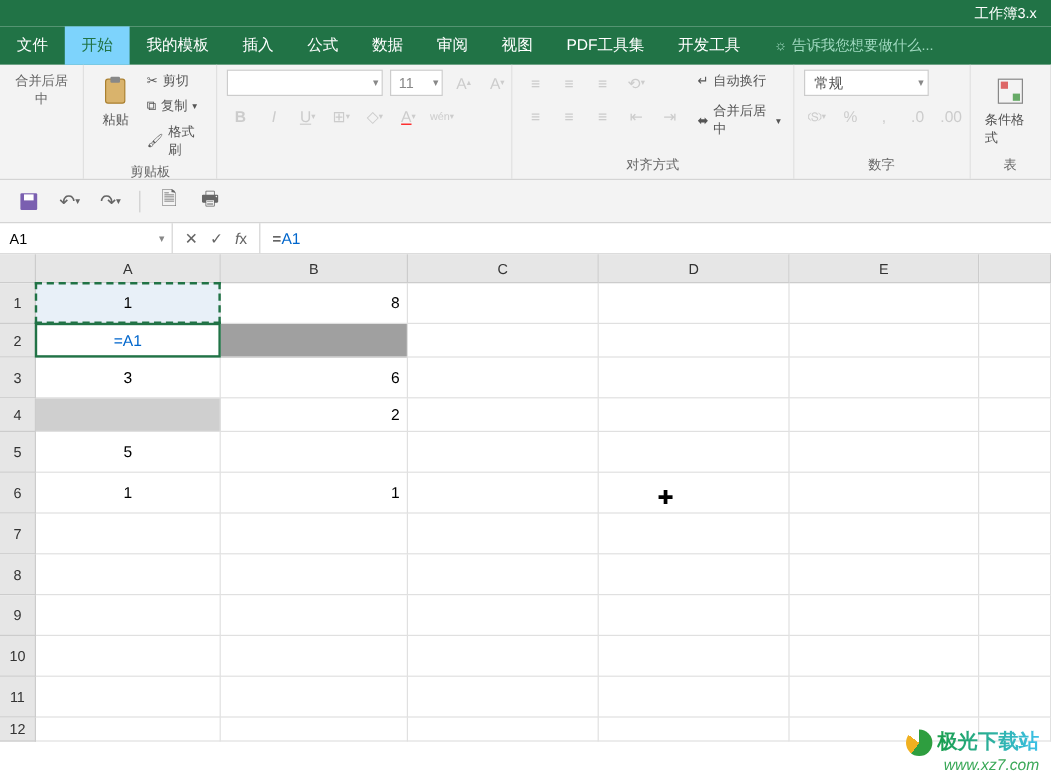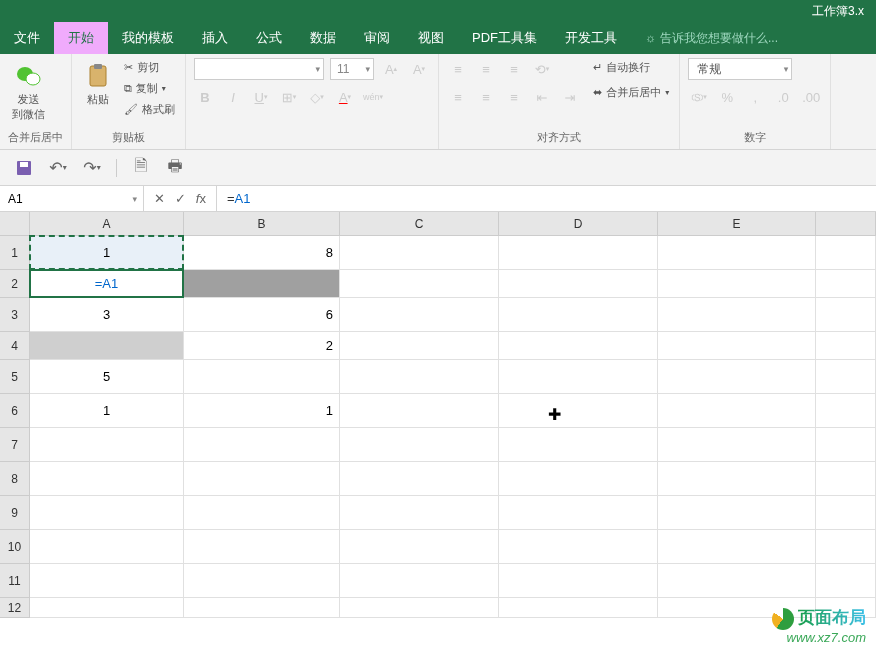--- a/index.html
+++ b/index.html
@@ -3,21 +3,21 @@
 <meta charset="utf-8">
 <style>
 * { margin: 0; padding: 0; box-sizing: border-box; font-family: "Microsoft YaHei", sans-serif; }
 body { width: 876px; height: 651px; overflow: hidden; background: #fff; position: relative; }
 
 .title-bar { background: #217346; height: 22px; color: #fff; display: flex; align-items: center; justify-content: center; font-size: 12px; }
 .title-bar .title { position: absolute; right: 12px; }
 
 .menu-bar { background: #217346; height: 32px; display: flex; align-items: stretch; color: #fff; font-size: 13px; }
 .menu-item { padding: 0 14px; display: flex; align-items: center; cursor: pointer; }
-.menu-item.active { background: #f0abfc; color: #217346; }
+.menu-item.active { background: #7dd3fc; color: #217346; }
 .menu-tell { margin-left: 14px; display: flex; align-items: center; color: #9fd8bf; font-size: 12px; gap: 4px; }
 
 .ribbon { background: #f3f3f3; height: 96px; border-bottom: 1px solid #d4d4d4; display: flex; }
 .ribbon-group { border-right: 1px solid #e0e0e0; padding: 4px 8px; display: flex; flex-direction: column; justify-content: space-between; }
 .ribbon-group-label { text-align: center; font-size: 11px; color: #666; margin-top: 2px; }
 .ribbon-content { display: flex; align-items: flex-start; gap: 6px; flex: 1; }
 
 .big-btn { display: flex; flex-direction: column; align-items: center; justify-content: center; font-size: 11px; color: #555; padding: 4px; cursor: pointer; }
 .big-btn-icon { width: 28px; height: 28px; display: flex; align-items: center; justify-content: center; margin-bottom: 2px; }
 .small-row { display: flex; align-items: center; gap: 4px; font-size: 11px; color: #555; padding: 2px; cursor: pointer; }
@@ -96,32 +96,20 @@
   <div class="menu-item">开发工具</div>
   <div class="menu-tell">
     <span>☼</span>
     <span>告诉我您想要做什么...</span>
   </div>
 </div>
 
 <div class="ribbon">
 
   <div class="ribbon-group">
-    <div class="ribbon-content">
-      <div class="big-btn">
-        <div class="big-btn-icon">
-            <svg width="26" height="22" viewBox="0 0 26 22">
-              <ellipse cx="9" cy="9" rx="8" ry="7" fill="#51c332"></ellipse>
-              <ellipse cx="17" cy="14" rx="7" ry="6" fill="#fff" stroke="#51c332"></ellipse>
-            </svg>
-          </div>
-        <span>发送</span>
-        <span>到微信</span>
-      </div>
-    </div>
     <div class="ribbon-group-label">合并后居中</div>
   </div>
 
   <div class="ribbon-group">
     <div class="ribbon-content">
       <div class="big-btn">
         <div class="big-btn-icon">
             <svg width="22" height="26" viewBox="0 0 22 26">
               <rect x="3" y="3" width="16" height="20" rx="2" fill="#d9b36c" stroke="#aa8030"></rect>
               <rect x="7" y="1" width="8" height="5" rx="1" fill="#888"></rect>
@@ -229,20 +217,35 @@
         <div class="tool-btn disabled">🄪<span style="font-size:7px">▾</span></div>
         <div class="tool-btn disabled">%</div>
         <div class="tool-btn disabled">,</div>
         <div class="tool-btn disabled">.0</div>
         <div class="tool-btn disabled">.00</div>
       </div>
     </div>
     <div class="ribbon-group-label">数字</div>
   </div>
 
+  <div class="ribbon-group">
+    <div class="ribbon-content">
+      <div class="big-btn">
+        <div class="big-btn-icon">
+            <svg width="24" height="24" viewBox="0 0 24 24">
+              <rect x="2" y="2" width="20" height="20" fill="none" stroke="#888"></rect>
+              <rect x="4" y="4" width="6" height="6" fill="#d66"></rect>
+              <rect x="14" y="14" width="6" height="6" fill="#6a6"></rect>
+            </svg>
+          </div>
+        <span>条件格式</span>
+      </div>
+    </div>
+    <div class="ribbon-group-label">表</div>
+  </div>
 </div>
 
 <div class="qat">
   <div class="qat-btn">
       <svg width="16" height="16" viewBox="0 0 16 16">
         <rect x="1" y="1" width="14" height="14" fill="#7a5fb0" rx="1"></rect>
         <rect x="4" y="2" width="8" height="5" fill="#fff"></rect>
       </svg>
     </div>
   <div class="qat-btn">↶<span style="font-size:8px">▾</span></div>
@@ -393,15 +396,15 @@
     <div class="cell col-w-c" style="height:20px"></div>
     <div class="cell col-w-d" style="height:20px"></div>
     <div class="cell col-w-e" style="height:20px"></div>
     <div class="cell last" style="height:20px"></div>
   </div>
 </div>
 
 <div class="cursor-cross">✚</div>
 
 <div class="watermark">
-  <div><span class="logo"></span><span class="line1">页面布局</span></div>
+  <div><span class="logo"></span><span class="line1">极光下载站</span></div>
   <div class="line2">www.xz7.com</div>
 </div>
 
 </body></html>

